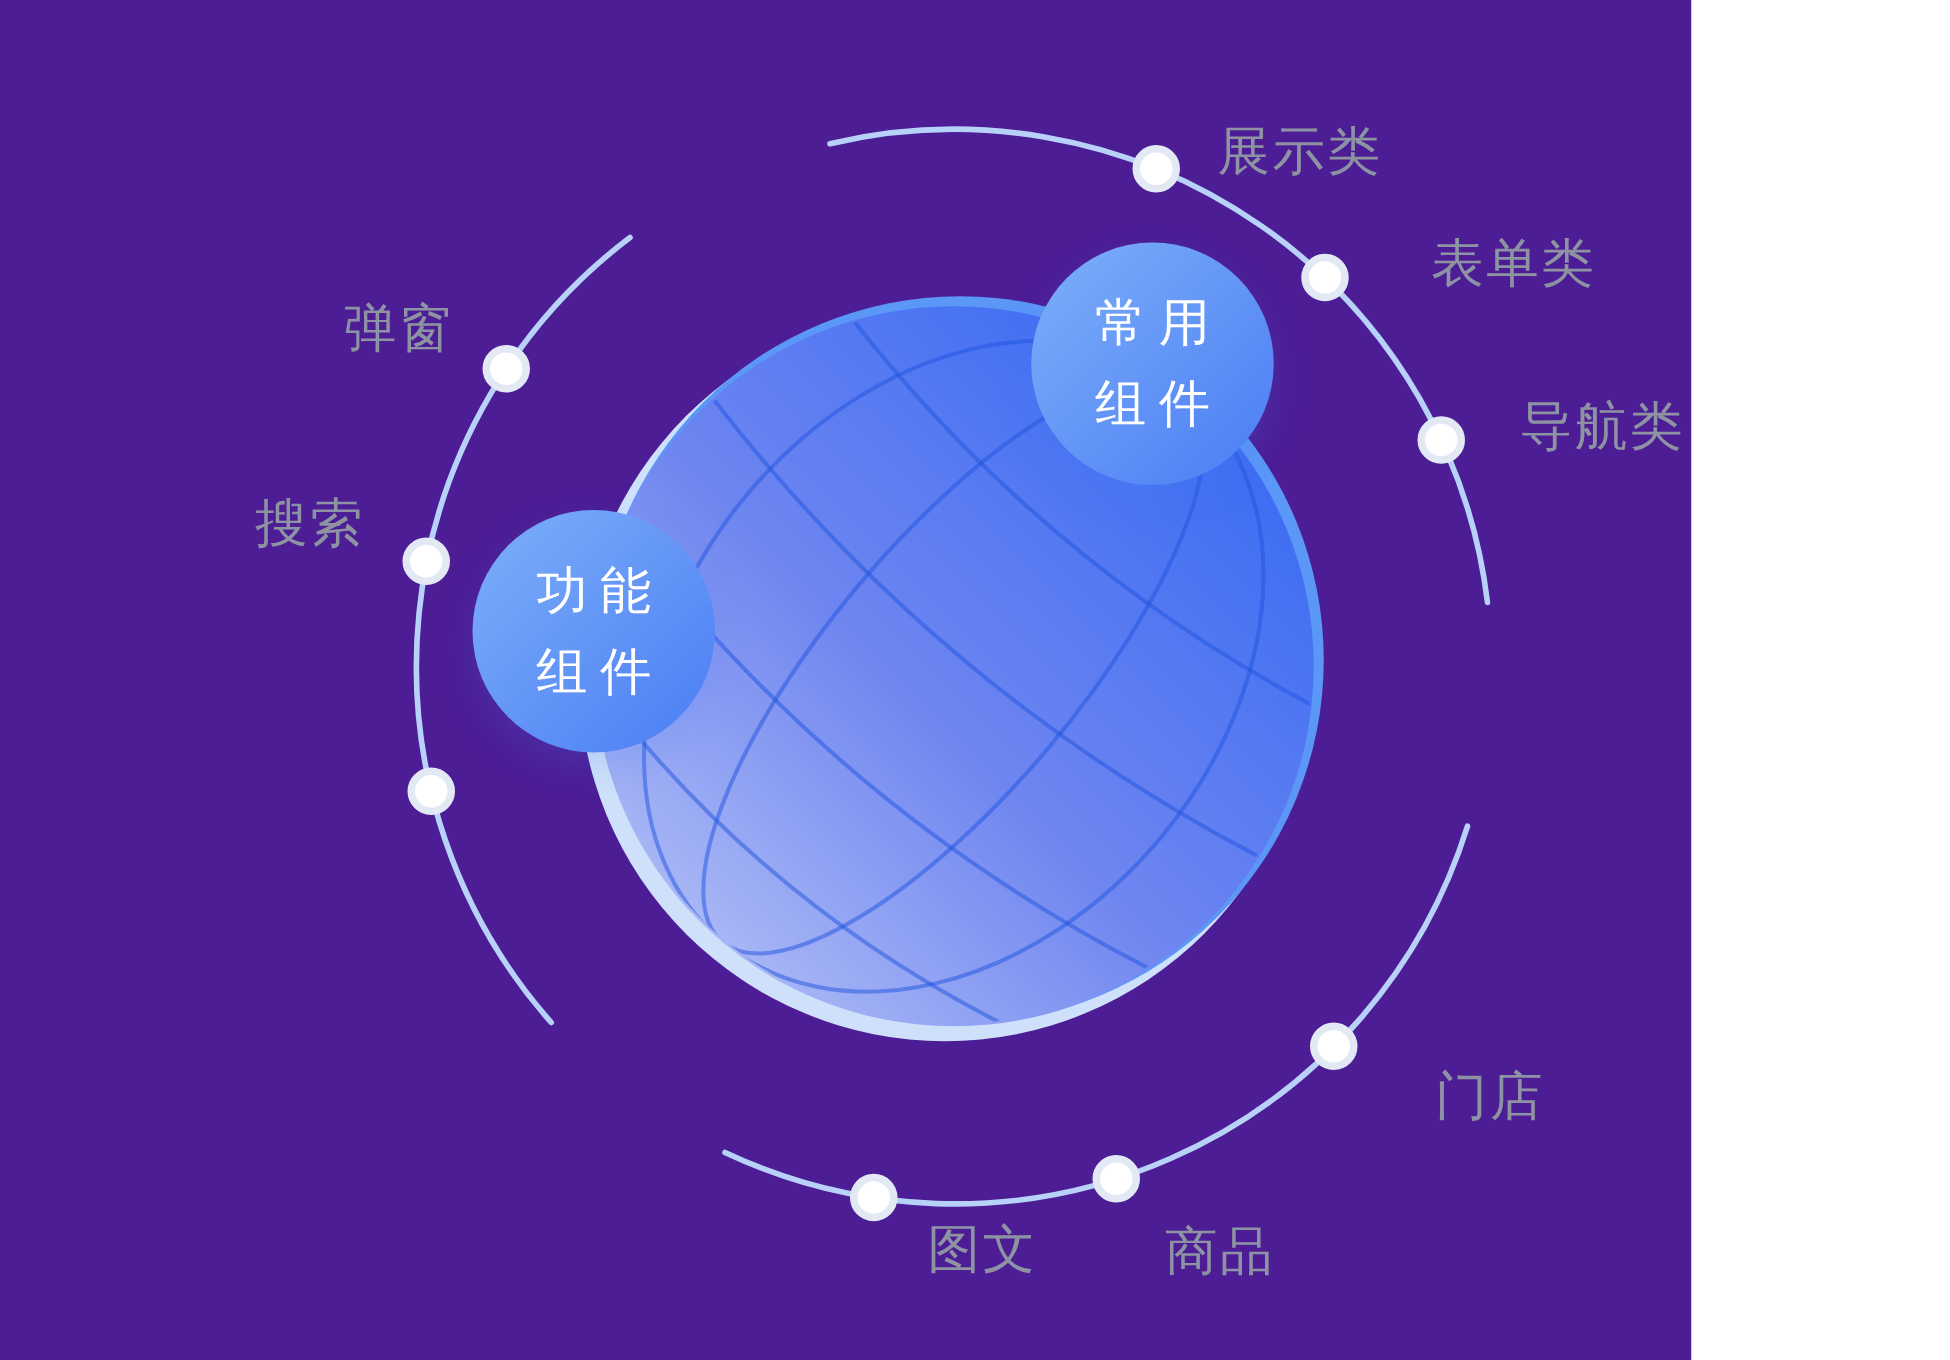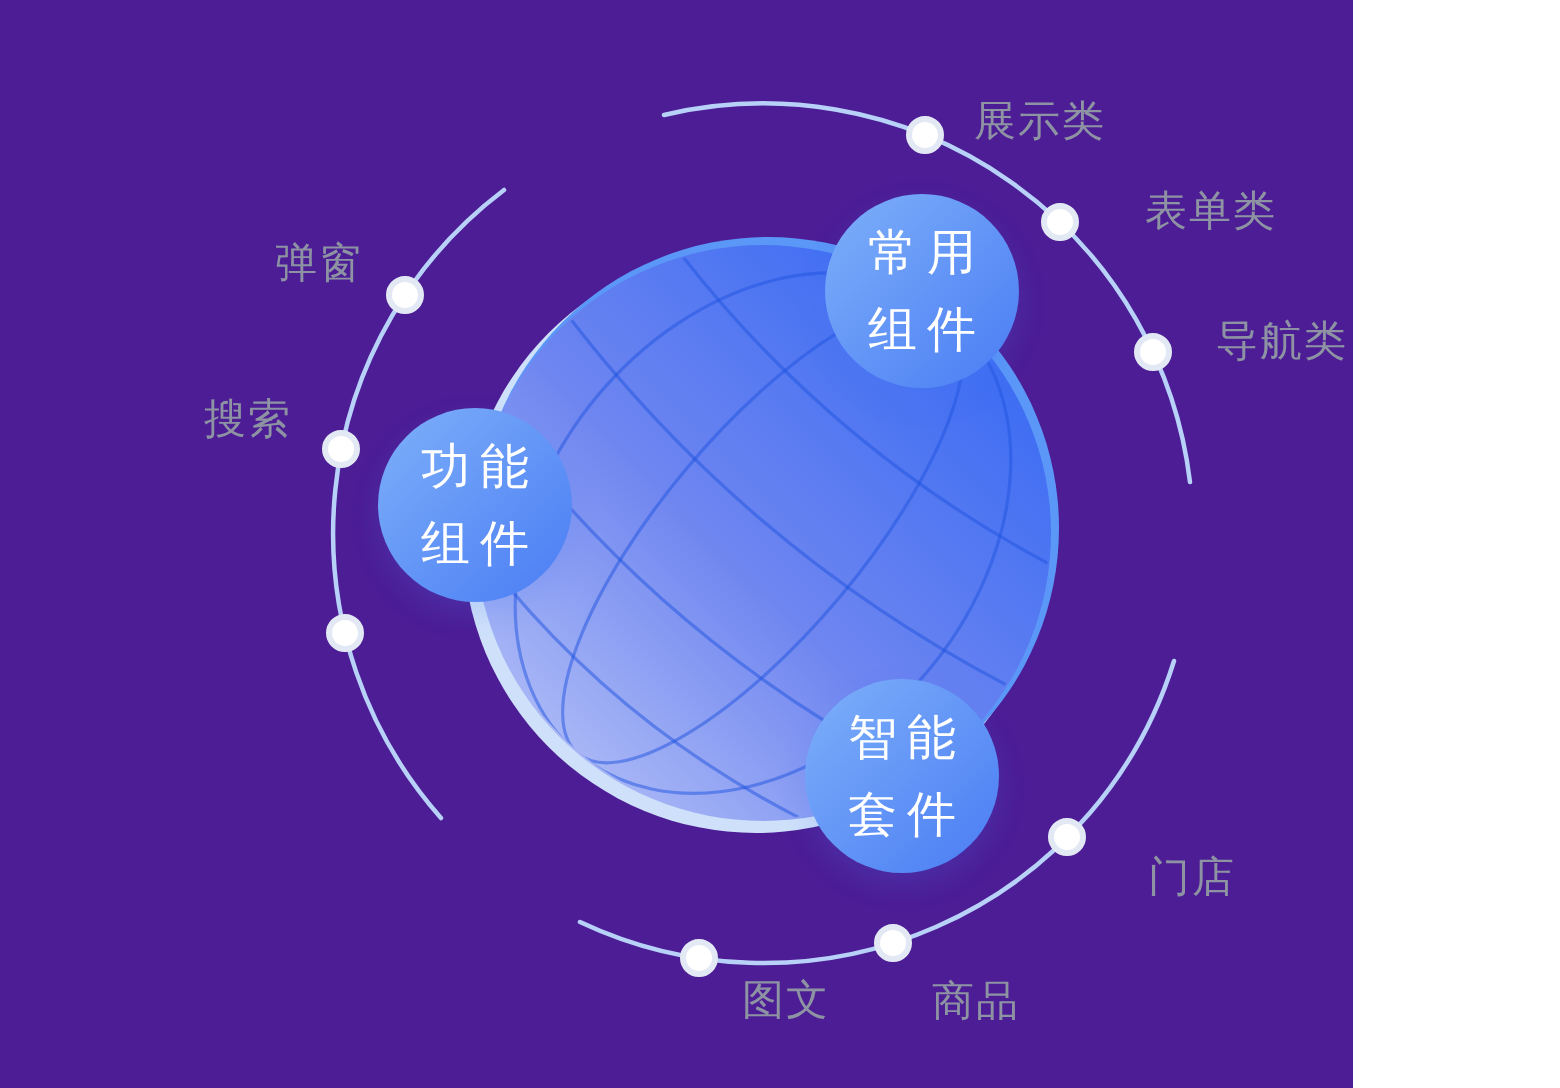--- a/index.html
+++ b/index.html
@@ -43,21 +43,21 @@
     color: #ffffff;
     display: flex;
     flex-direction: column;
     align-items: center;
     justify-content: center;
     box-shadow: 0 12px 28px rgba(74, 124, 244, 0.18);
     user-select: none;
   }
   .badge span {
     display: block;
-    font-size: 49px;
+    font-size: 41px;
     line-height: 1.58;
     letter-spacing: 10px;
     text-indent: 10px;
     white-space: nowrap;
   }
   .badge-common   { left: 825px; top: 194px; }
   .badge-function { left: 378px; top: 408px; }
   .badge-smart    { left: 805px; top: 679px; }
 </style>
 </head>
@@ -122,18 +122,14 @@
   <div class="orbit-label lbl-search">搜索</div>
 
   <div class="badge badge-common">
     <span>常用</span>
     <span>组件</span>
   </div>
   <div class="badge badge-function">
     <span>功能</span>
     <span>组件</span>
   </div>
-  <div class="badge badge-smart">
-    <span>智能</span>
-    <span>套件</span>
-  </div>
 
 </div>
 
 </body></html>

